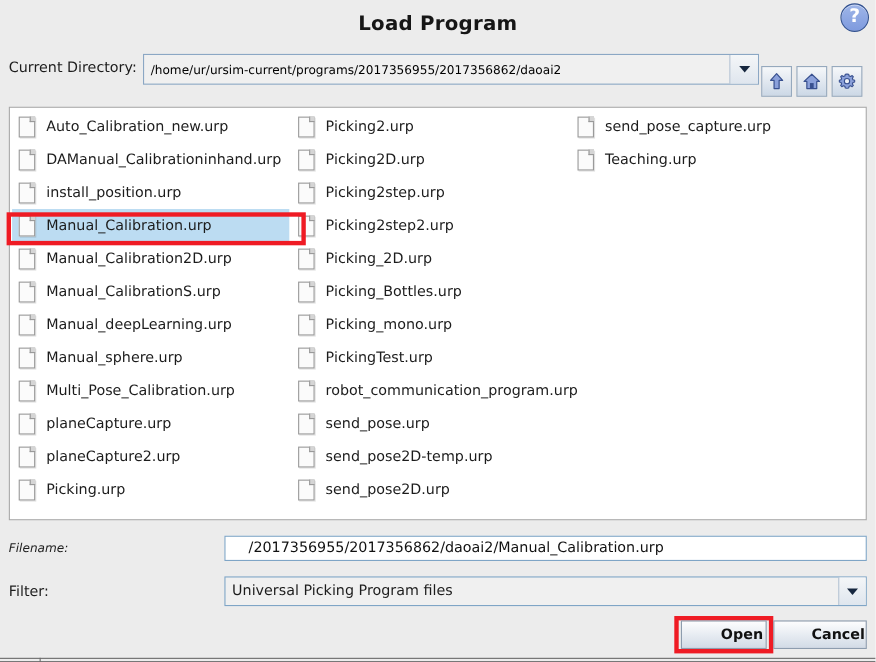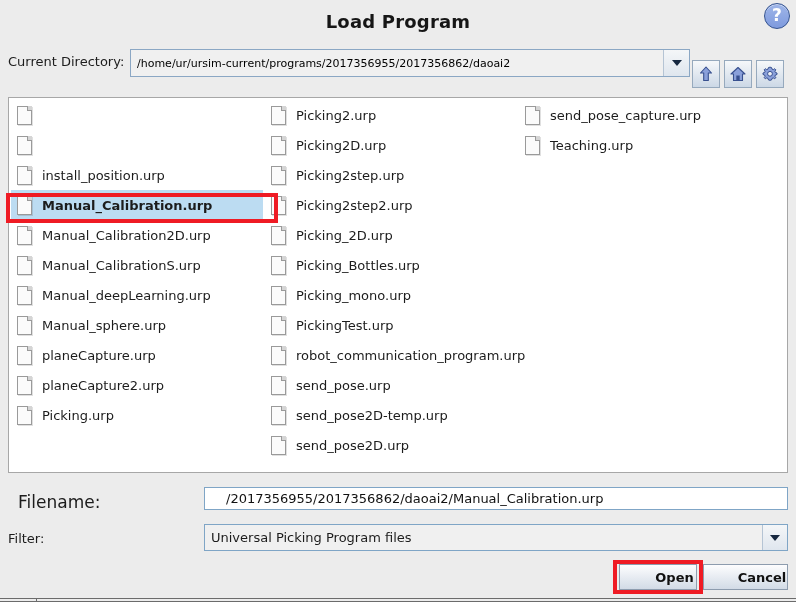--- a/index.html
+++ b/index.html
@@ -117,21 +117,20 @@
 
   .file-row {
     height: 30px;
     display: flex;
     align-items: center;
     padding-left: 6px;
     cursor: pointer;
   }
   .file-row.selected {
     background: #bcdcf2;
-    font-weight: bold;
   }
   .file-icon {
     width: 15px; height: 19px;
     flex: 0 0 15px;
     position: relative;
     margin-right: 10px;
   }
   .file-icon .page {
     position: absolute; inset: 0;
     background: #fbfbfb;
@@ -156,22 +155,23 @@
   .annot {
     position: absolute;
     border: 4px solid #ef1b24;
     pointer-events: none;
   }
   #annot-file { left: 6px;  top: 193px; width: 272px; height: 30px; }
   #annot-open { left: 613px; top: 560px; width: 90px;  height: 34px; }
 
   
   #filename-label {
-    position: absolute; left: 18px; top: 492px;
-    font-size: 17px;
+    position: absolute; left: 8px; top: 492px;
+    font-size: 11px;
+    font-style: italic;
   }
   #filename-field {
     position: absolute;
     left: 204px; top: 487px;
     width: 584px; height: 23px;
     background: #ffffff;
     border: 1px solid #7fa5c6;
     padding-left: 21px;
     font-size: 13px;
     line-height: 21px;
@@ -287,26 +287,28 @@
   </svg>
 </div>
 
 <div id="file-list">
   <div class="file-col" id="col-0">
       <div class="file-row">
         <span class="file-icon">
           <span class="page"></span>
           <span class="fold"></span>
         </span>
-      </div>
-      <div class="file-row">
-        <span class="file-icon">
-          <span class="page"></span>
-          <span class="fold"></span>
-        </span>
+        <span class="file-name">Auto_Calibration_new.urp</span>
+      </div>
+      <div class="file-row">
+        <span class="file-icon">
+          <span class="page"></span>
+          <span class="fold"></span>
+        </span>
+        <span class="file-name">DAManual_Calibrationinhand.urp</span>
       </div>
       <div class="file-row">
         <span class="file-icon">
           <span class="page"></span>
           <span class="fold"></span>
         </span>
         <span class="file-name">install_position.urp</span>
       </div>
       <div class="file-row selected">
         <span class="file-icon">
@@ -335,20 +337,27 @@
           <span class="fold"></span>
         </span>
         <span class="file-name">Manual_deepLearning.urp</span>
       </div>
       <div class="file-row">
         <span class="file-icon">
           <span class="page"></span>
           <span class="fold"></span>
         </span>
         <span class="file-name">Manual_sphere.urp</span>
+      </div>
+      <div class="file-row">
+        <span class="file-icon">
+          <span class="page"></span>
+          <span class="fold"></span>
+        </span>
+        <span class="file-name">Multi_Pose_Calibration.urp</span>
       </div>
       <div class="file-row">
         <span class="file-icon">
           <span class="page"></span>
           <span class="fold"></span>
         </span>
         <span class="file-name">planeCapture.urp</span>
       </div>
       <div class="file-row">
         <span class="file-icon">

